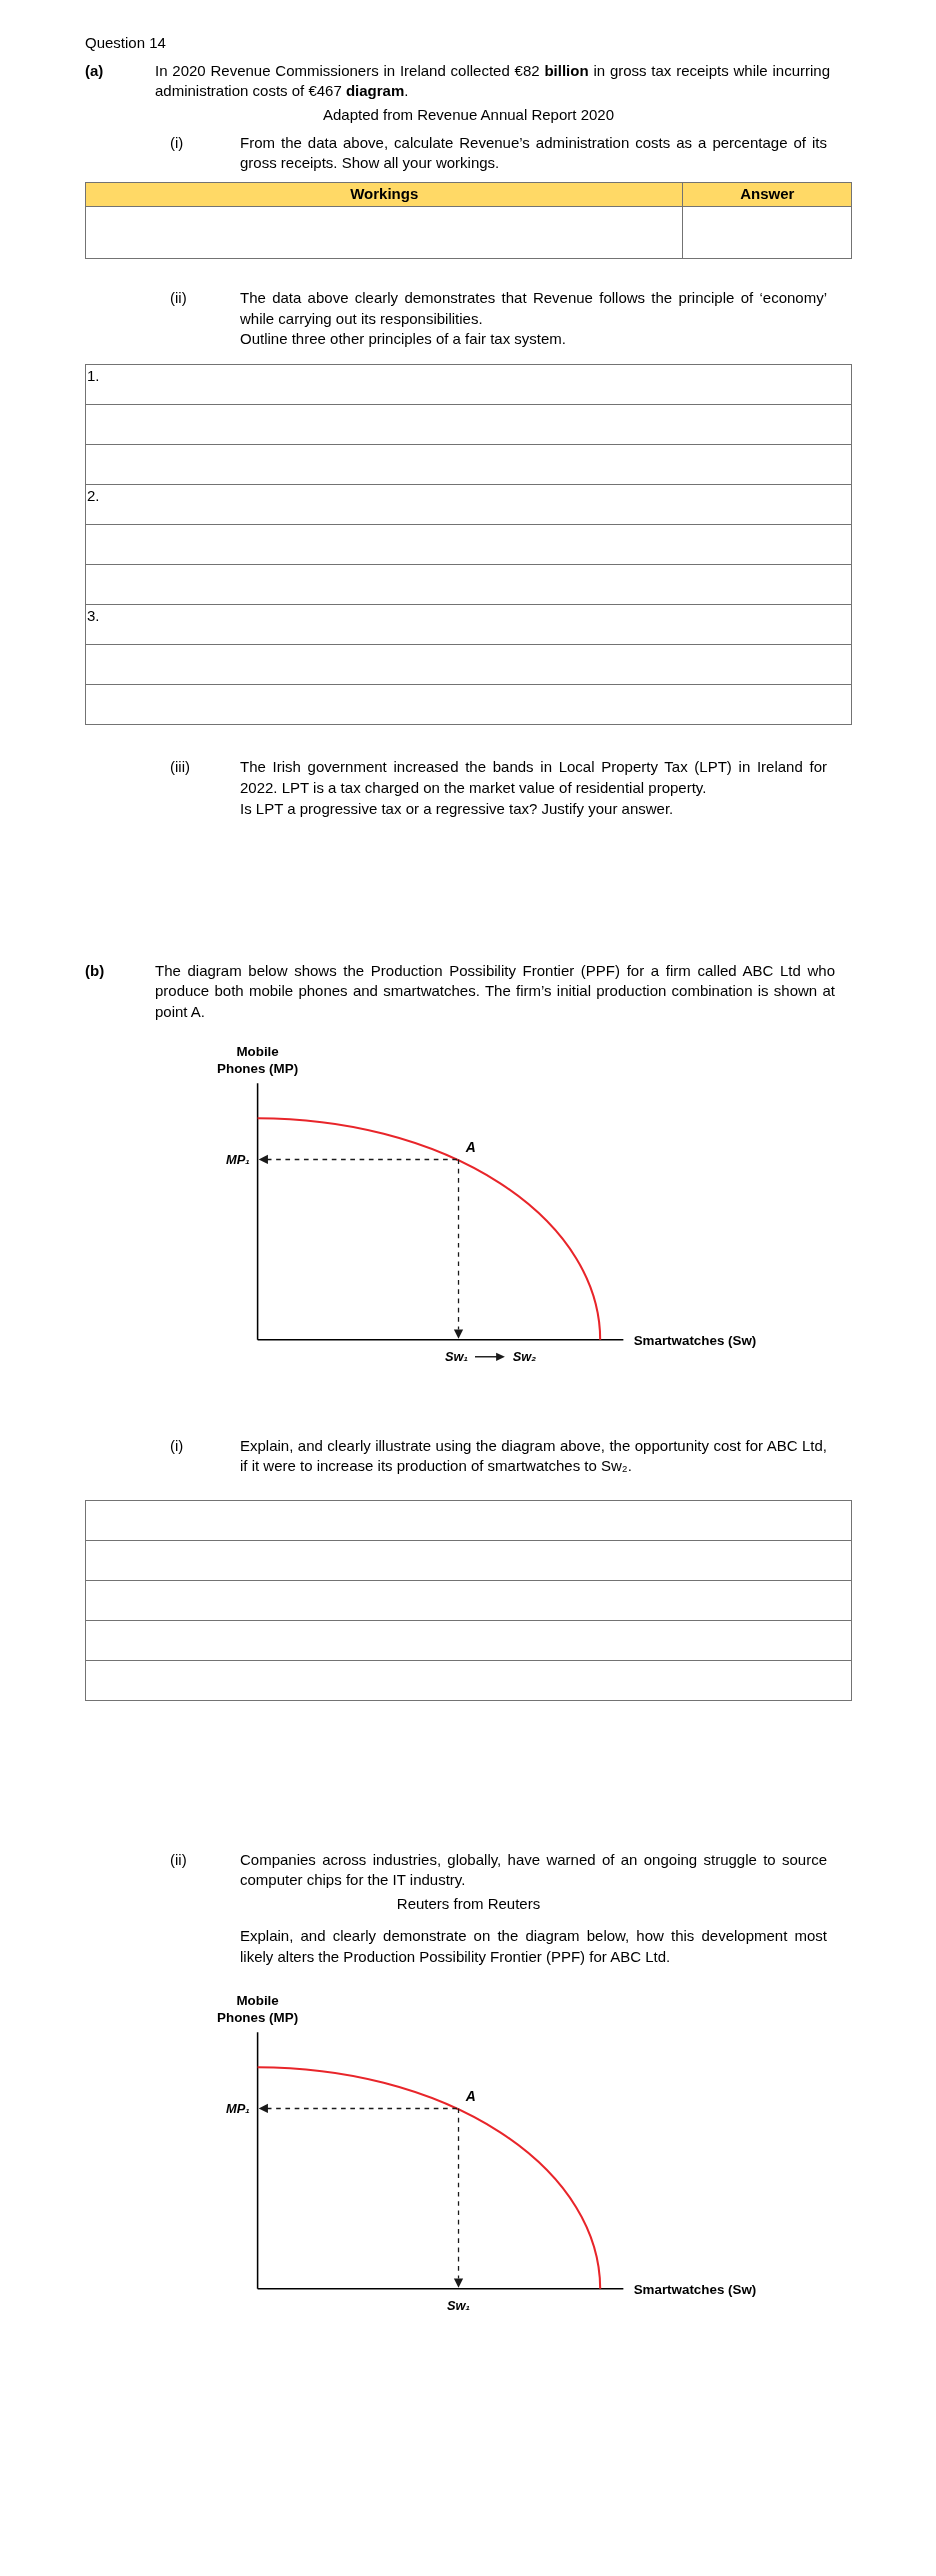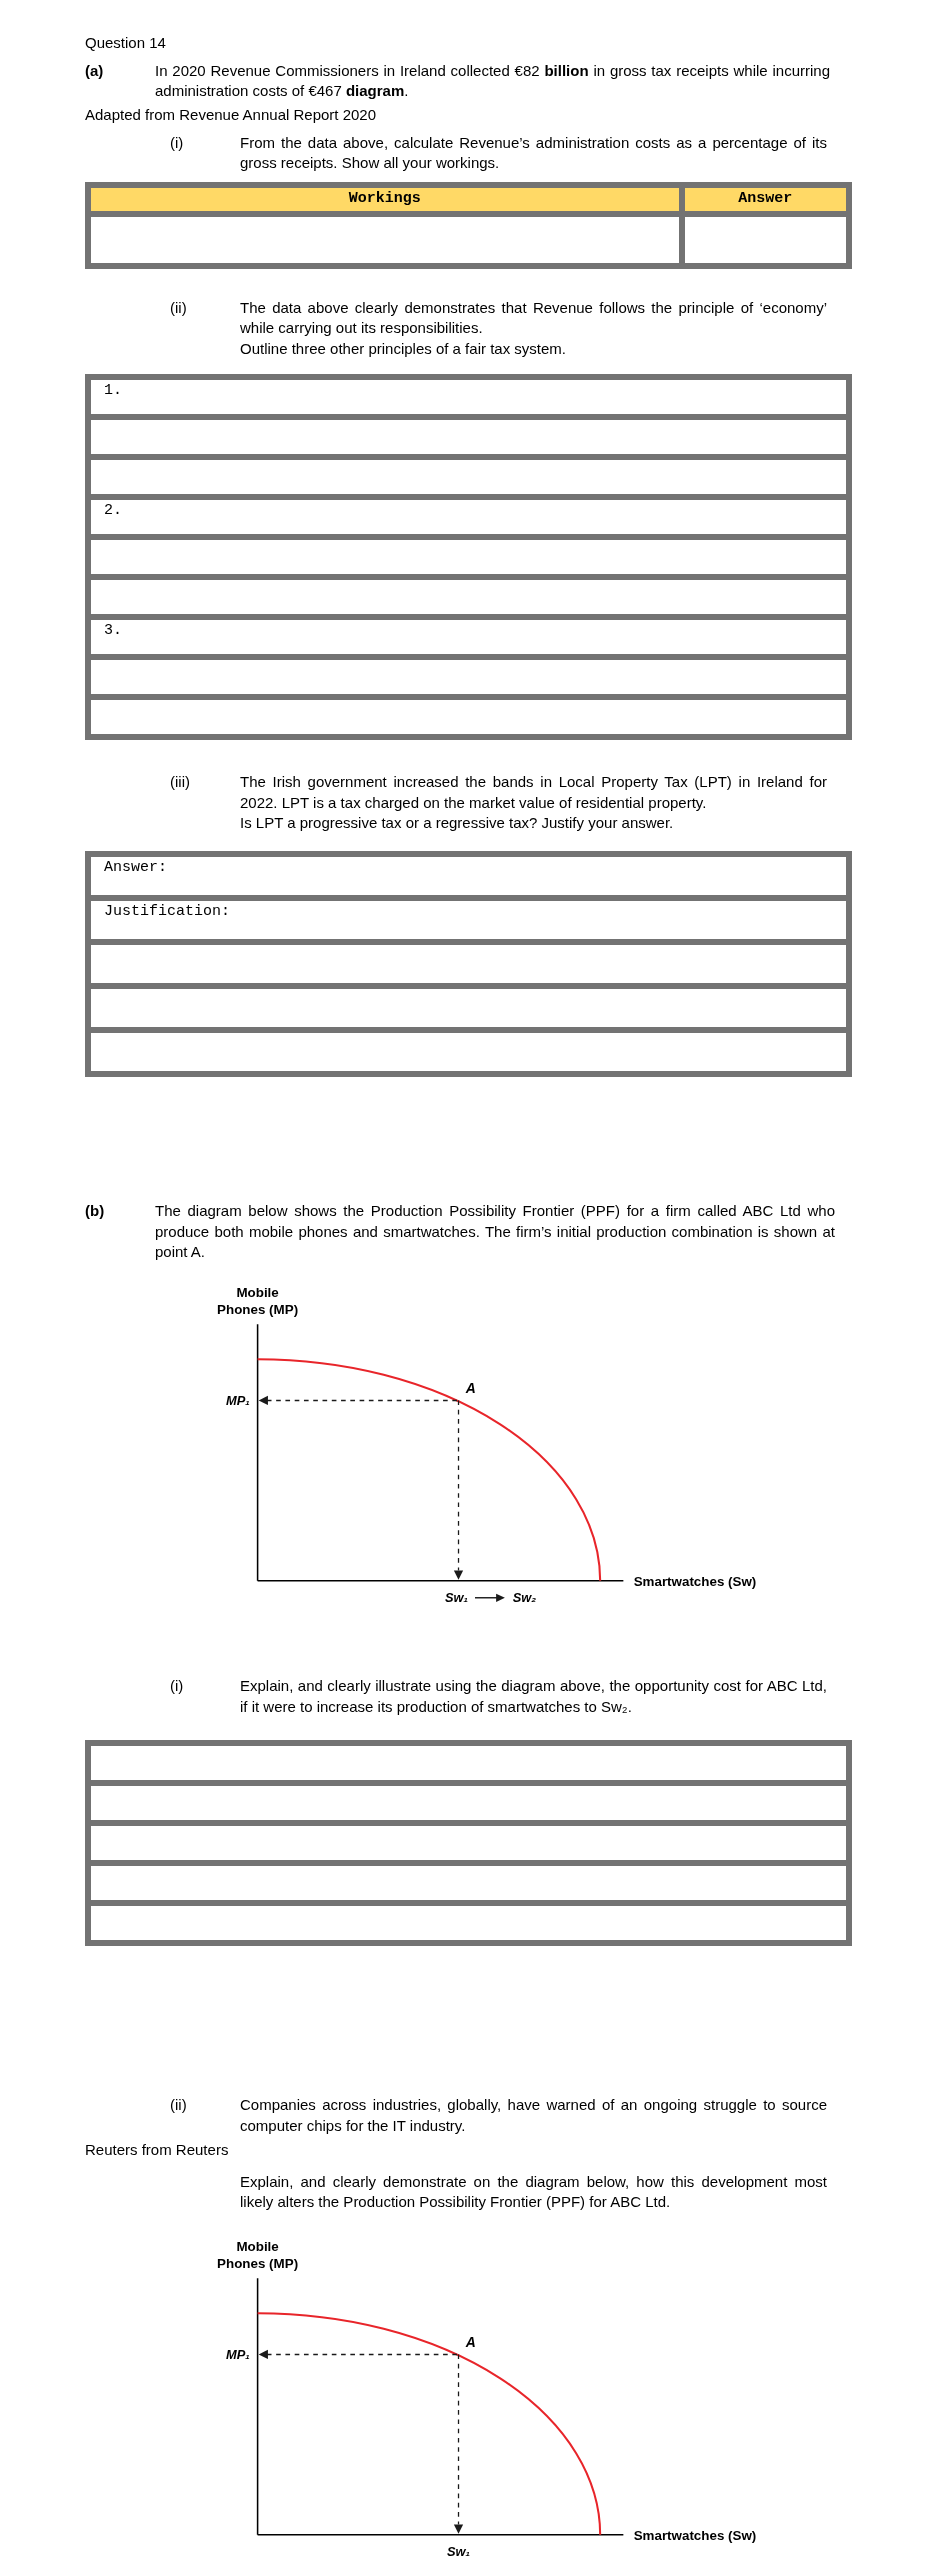--- a/index.html
+++ b/index.html
@@ -18,26 +18,26 @@
 
   .row { display:flex; align-items:flex-start; }
   .lab  { flex:0 0 70px; }
   .indent1 { margin-left:85px; }
 
   .qtext { text-align:justify; }
   .w1310 { width:675px; }
   .w1320 { width:680px; }
   .w1140 { width:587px; }
 
-  .attrib { width:100%; text-align:left; }
+  .attrib { width:100%; text-align:center; }
 
   b, .bold { font-weight:bold; }
 
   table { border-collapse:collapse; width:100%; table-layout:fixed; }
-  td, th { border:6px solid #737373; padding:1px 13px; vertical-align:top; text-align:left; font-weight:normal;font-family:Liberation Mono, monospace; }
+  td, th { border:1px solid #737373; padding:1px 1px; vertical-align:top; text-align:left; font-weight:normal; }
   th { text-align:center; font-weight:bold; }
 
   .t-workings thead tr { height:24px; }
   .t-workings tbody tr { height:52px; }
 
   .t-principles tr { height:40px; }
   .t-lpt tr        { height:44px; }
   .t-expl tr       { height:40px; }
 
   .mb6  { margin-bottom:3.1px; }   .mb14 { margin-bottom:7.2px; }
@@ -138,39 +138,20 @@
   </table>
 
   <div class="row indent1 mb34">
     <span class="lab">(iii)</span>
     <div class="w1140">
       <div class="qtext">The Irish government increased the bands in Local Property Tax (LPT) in Ireland for 2022. LPT is a tax charged on the market value of residential property.</div>
       <div>Is LPT a progressive tax or a regressive tax? Justify your answer.</div>
     </div>
   </div>
 
-  <table class="t-lpt">
-    <tbody>
-      <tr>
-          <td>Answer:</td>
-        </tr>
-      <tr>
-          <td>Justification:</td>
-        </tr>
-      <tr>
-          <td></td>
-        </tr>
-      <tr>
-          <td></td>
-        </tr>
-      <tr>
-          <td></td>
-        </tr>
-    </tbody>
-  </table>
 
   <div class="spacer" style="height:124px"></div>
 
   <div class="row mb36">
     <span class="lab bold">(b)</span>
     <div class="qtext w1320">The diagram below shows the Production Possibility Frontier (PPF) for a firm called ABC Ltd who produce both mobile phones and smartwatches.  The firm’s initial production combination is shown at point A.</div>
   </div>
 
   <div class="diagram-wrap mb96">
     <svg width="644" height="340" viewBox="0 0 1250 660" style="font-size:29px">

